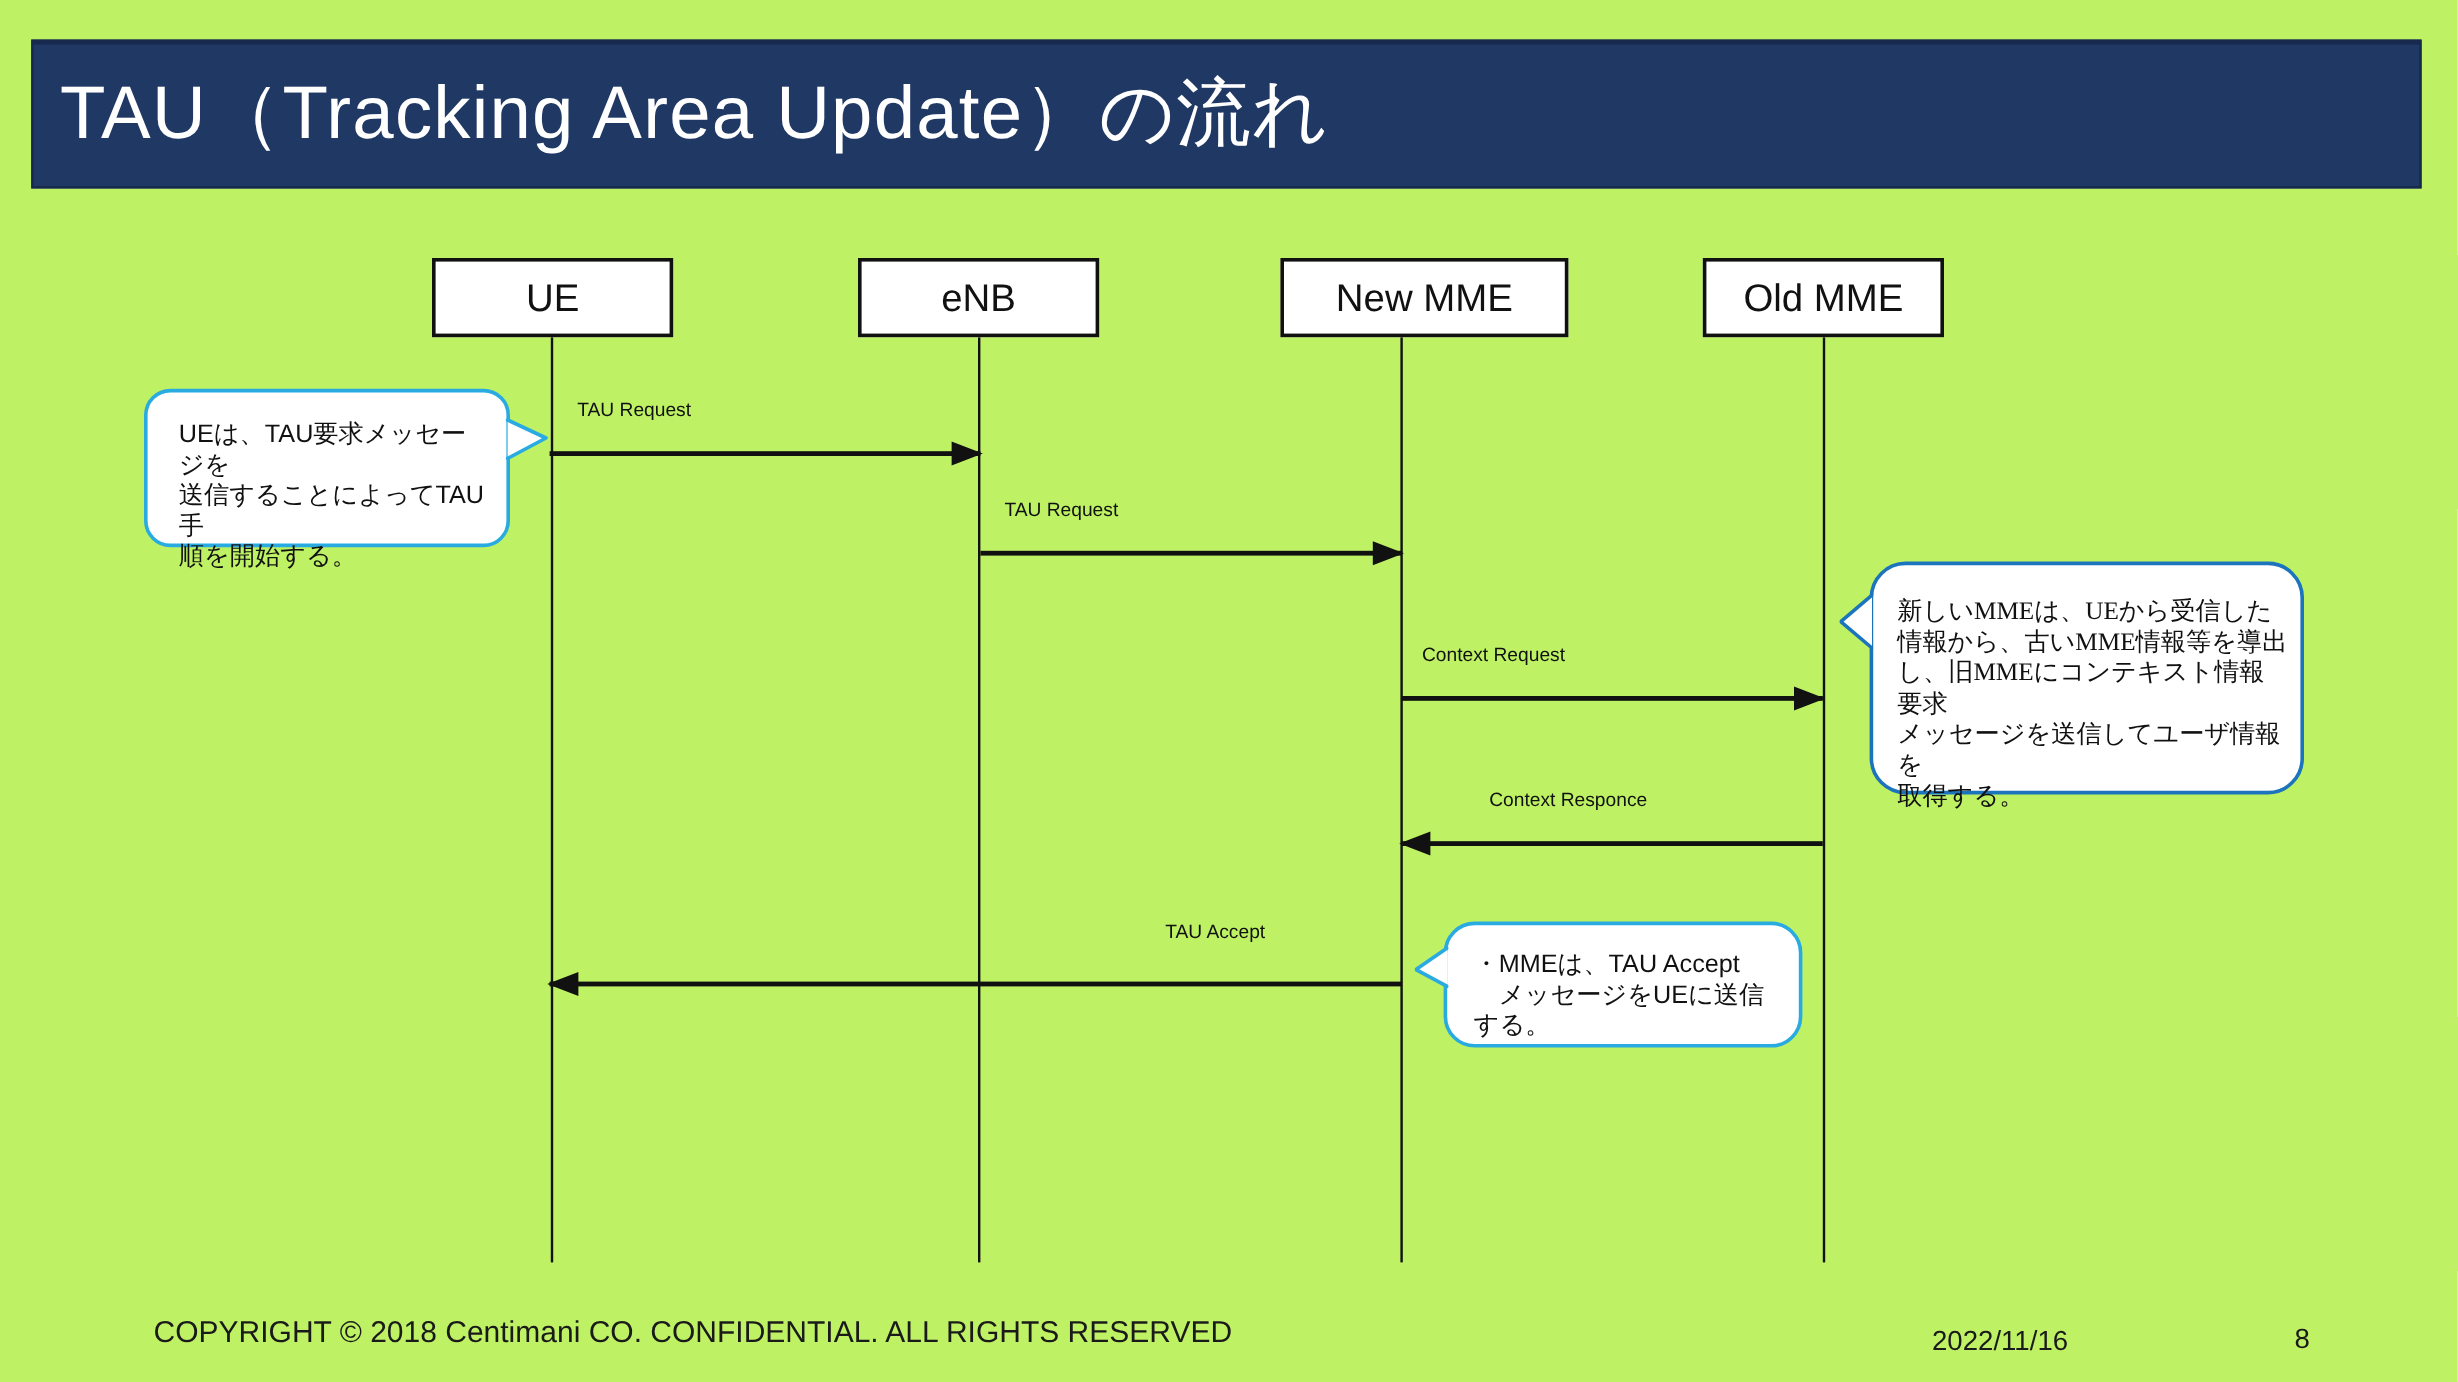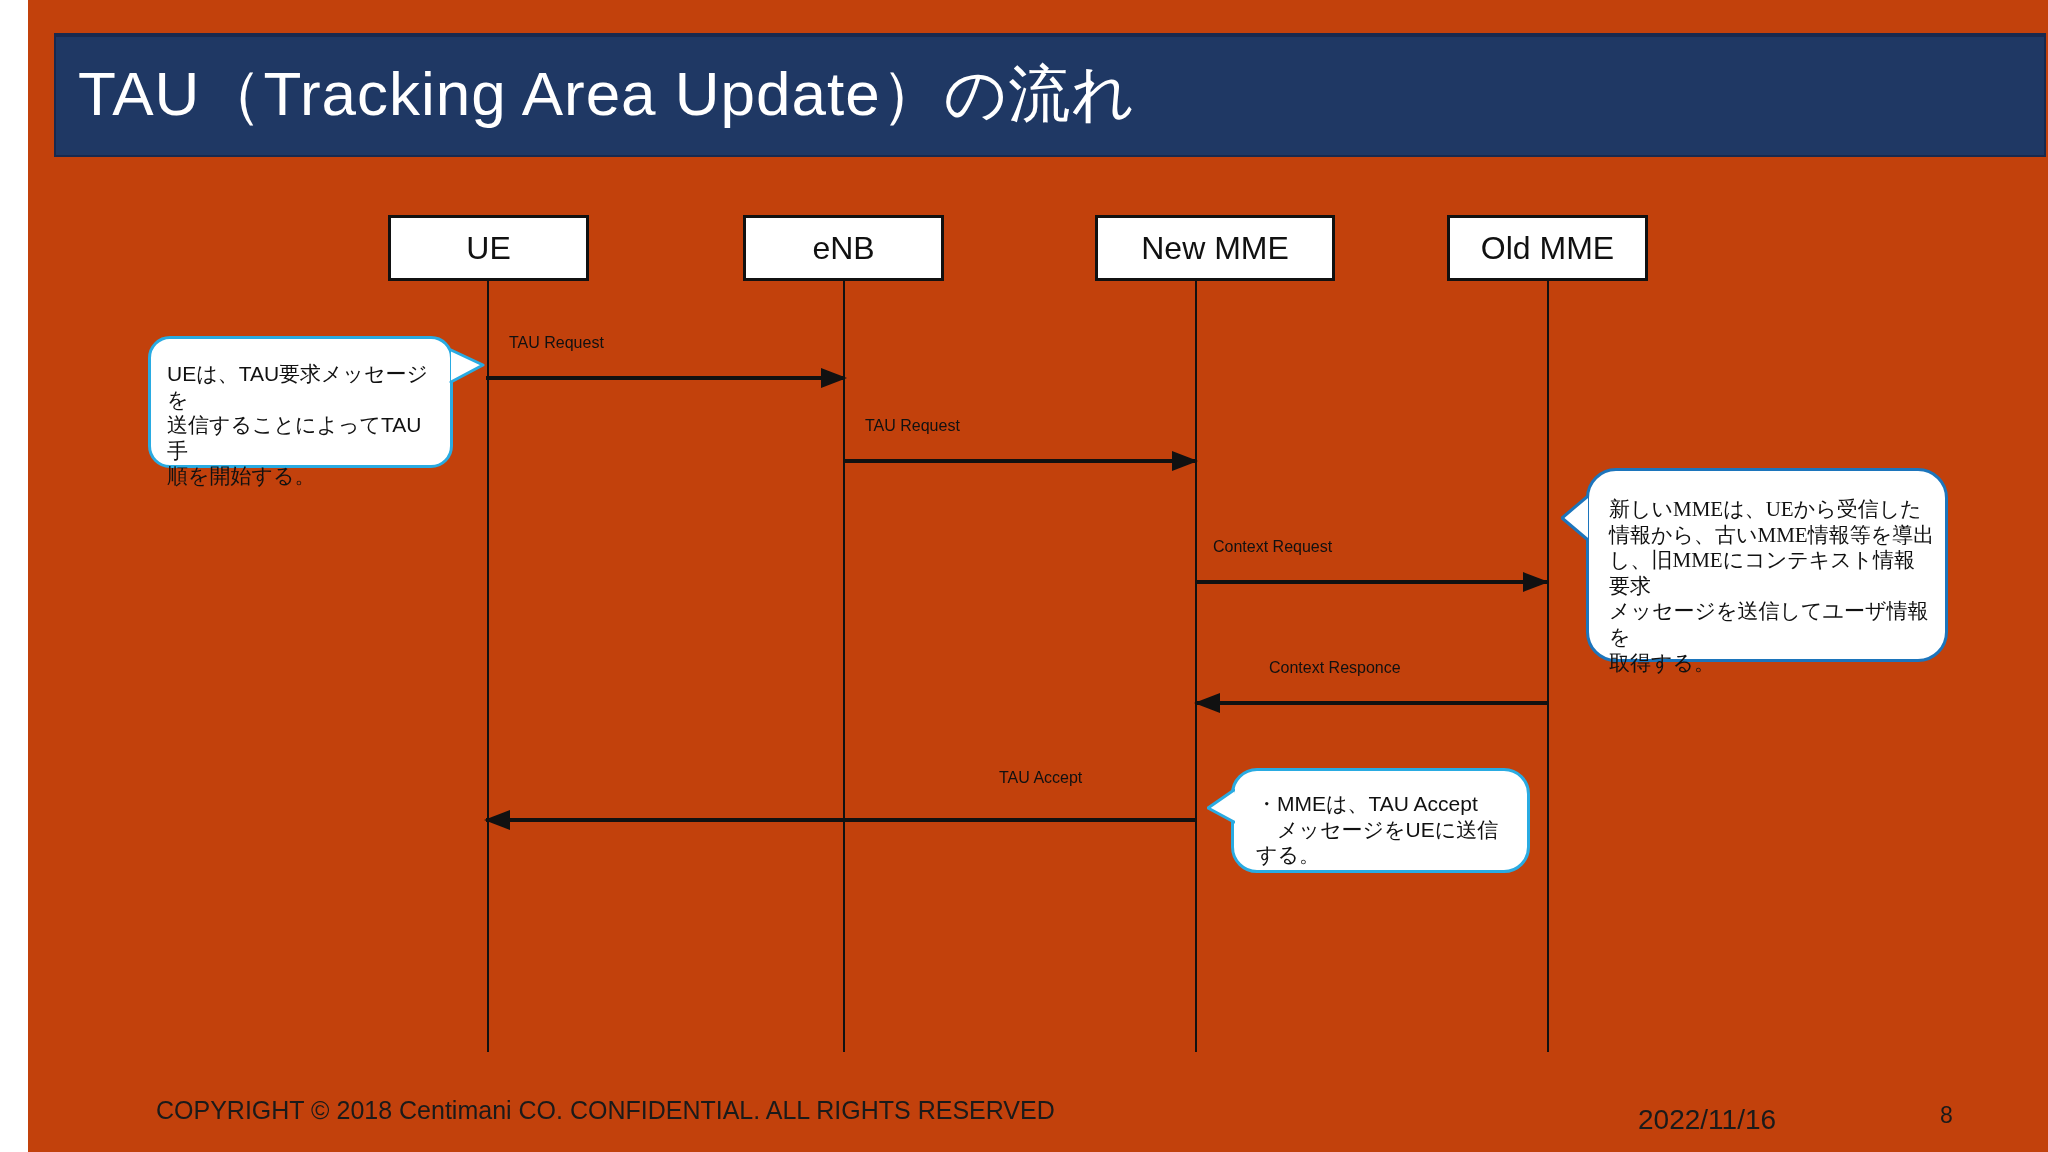--- a/index.html
+++ b/index.html
@@ -1,18 +1,18 @@
 <!DOCTYPE html>
 <html><head>
 <meta charset="utf-8">
 <style>
   html,body{margin:0;padding:0;background:#ffffff;}
   body{width:2048px;height:1152px;position:relative;overflow:hidden;
        font-family:"Liberation Sans","DejaVu Sans",sans-serif;color:#111;}
-  .slide{position:absolute;inset:0;background:#c2410c;margin-left:28px;}
+  .slide{position:absolute;inset:0;background:#bef264;}
 
   
   .titlebar{position:absolute;left:26px;top:33px;width:1992px;height:124px;
             background:#1F3864;border:2px solid #18294E;border-top-width:4px;
             box-sizing:border-box;display:flex;align-items:center;}
   .titlebar h1{margin:0;padding:0 0 4px 22px;font-size:62px;font-weight:400;
                color:#ffffff;letter-spacing:1px;white-space:nowrap;}
 
   
   .actor{position:absolute;top:215px;height:66px;background:#fff;
@@ -86,21 +86,21 @@
   <span class="msg-label" style="left:1241px;top:659px;">Context Responce</span>
   <div class="msg" style="left:1168px;top:701px;width:351px;">
     <i class="head-l"></i>
   </div>
 
   <span class="msg-label" style="left:971px;top:769px;">TAU Accept</span>
   <div class="msg" style="left:458px;top:818px;width:710px;">
     <i class="head-l"></i>
   </div>
 
-  <div class="callout cyan" style="left:120px;top:336px;width:305px;height:132px;border-radius:22px;padding:22px 14px 0 16px;">
+  <div class="callout cyan" style="left:120px;top:324px;width:305px;height:132px;border-radius:22px;padding:22px 14px 0 26px;">
     <p class="callout-text">UEは、TAU要求メッセージを
 送信することによってTAU手
 順を開始する。</p>
   </div>
   <svg class="beak" style="left:421px;top:348px;" width="36" height="36" viewBox="0 0 36 36">
     <path d="M2 2 L34 17 L2 34" fill="#ffffff" stroke="#29ABE2" stroke-width="3" stroke-linejoin="round" stroke-linecap="round"></path>
   </svg>
 
   <div class="callout blue" style="left:1558px;top:468px;width:362px;height:194px;border-radius:30px;padding:26px 10px 0 20px;font-family:Liberation Serif, serif;">
     <p class="callout-text">新しいMMEは、UEから受信した
@@ -115,16 +115,16 @@
 
   <div class="callout cyan" style="left:1203px;top:768px;width:299px;height:105px;border-radius:26px;padding:20px 10px 0 22px;">
     <p class="callout-text">・MMEは、TAU Accept
 　メッセージをUEに送信する。</p>
   </div>
   <svg class="beak" style="left:1179px;top:788px;" width="28" height="36" viewBox="0 0 28 36">
     <path d="M27 2 L1 20 L27 34" fill="#ffffff" stroke="#29ABE2" stroke-width="3" stroke-linejoin="round" stroke-linecap="round"></path>
   </svg>
 
   <span class="footer-text" style="left:128px;top:1096px;font-size:25px;">COPYRIGHT © 2018 Centimani CO. CONFIDENTIAL. ALL RIGHTS RESERVED</span>
-  <span class="footer-text" style="left:1610px;top:1104px;font-size:28px;">2022/11/16</span>
+  <span class="footer-text" style="left:1610px;top:1104px;font-size:23px;">2022/11/16</span>
   <span class="footer-text" style="left:1912px;top:1102px;font-size:23px;">8</span>
 
 </div>
 
 </body></html>

